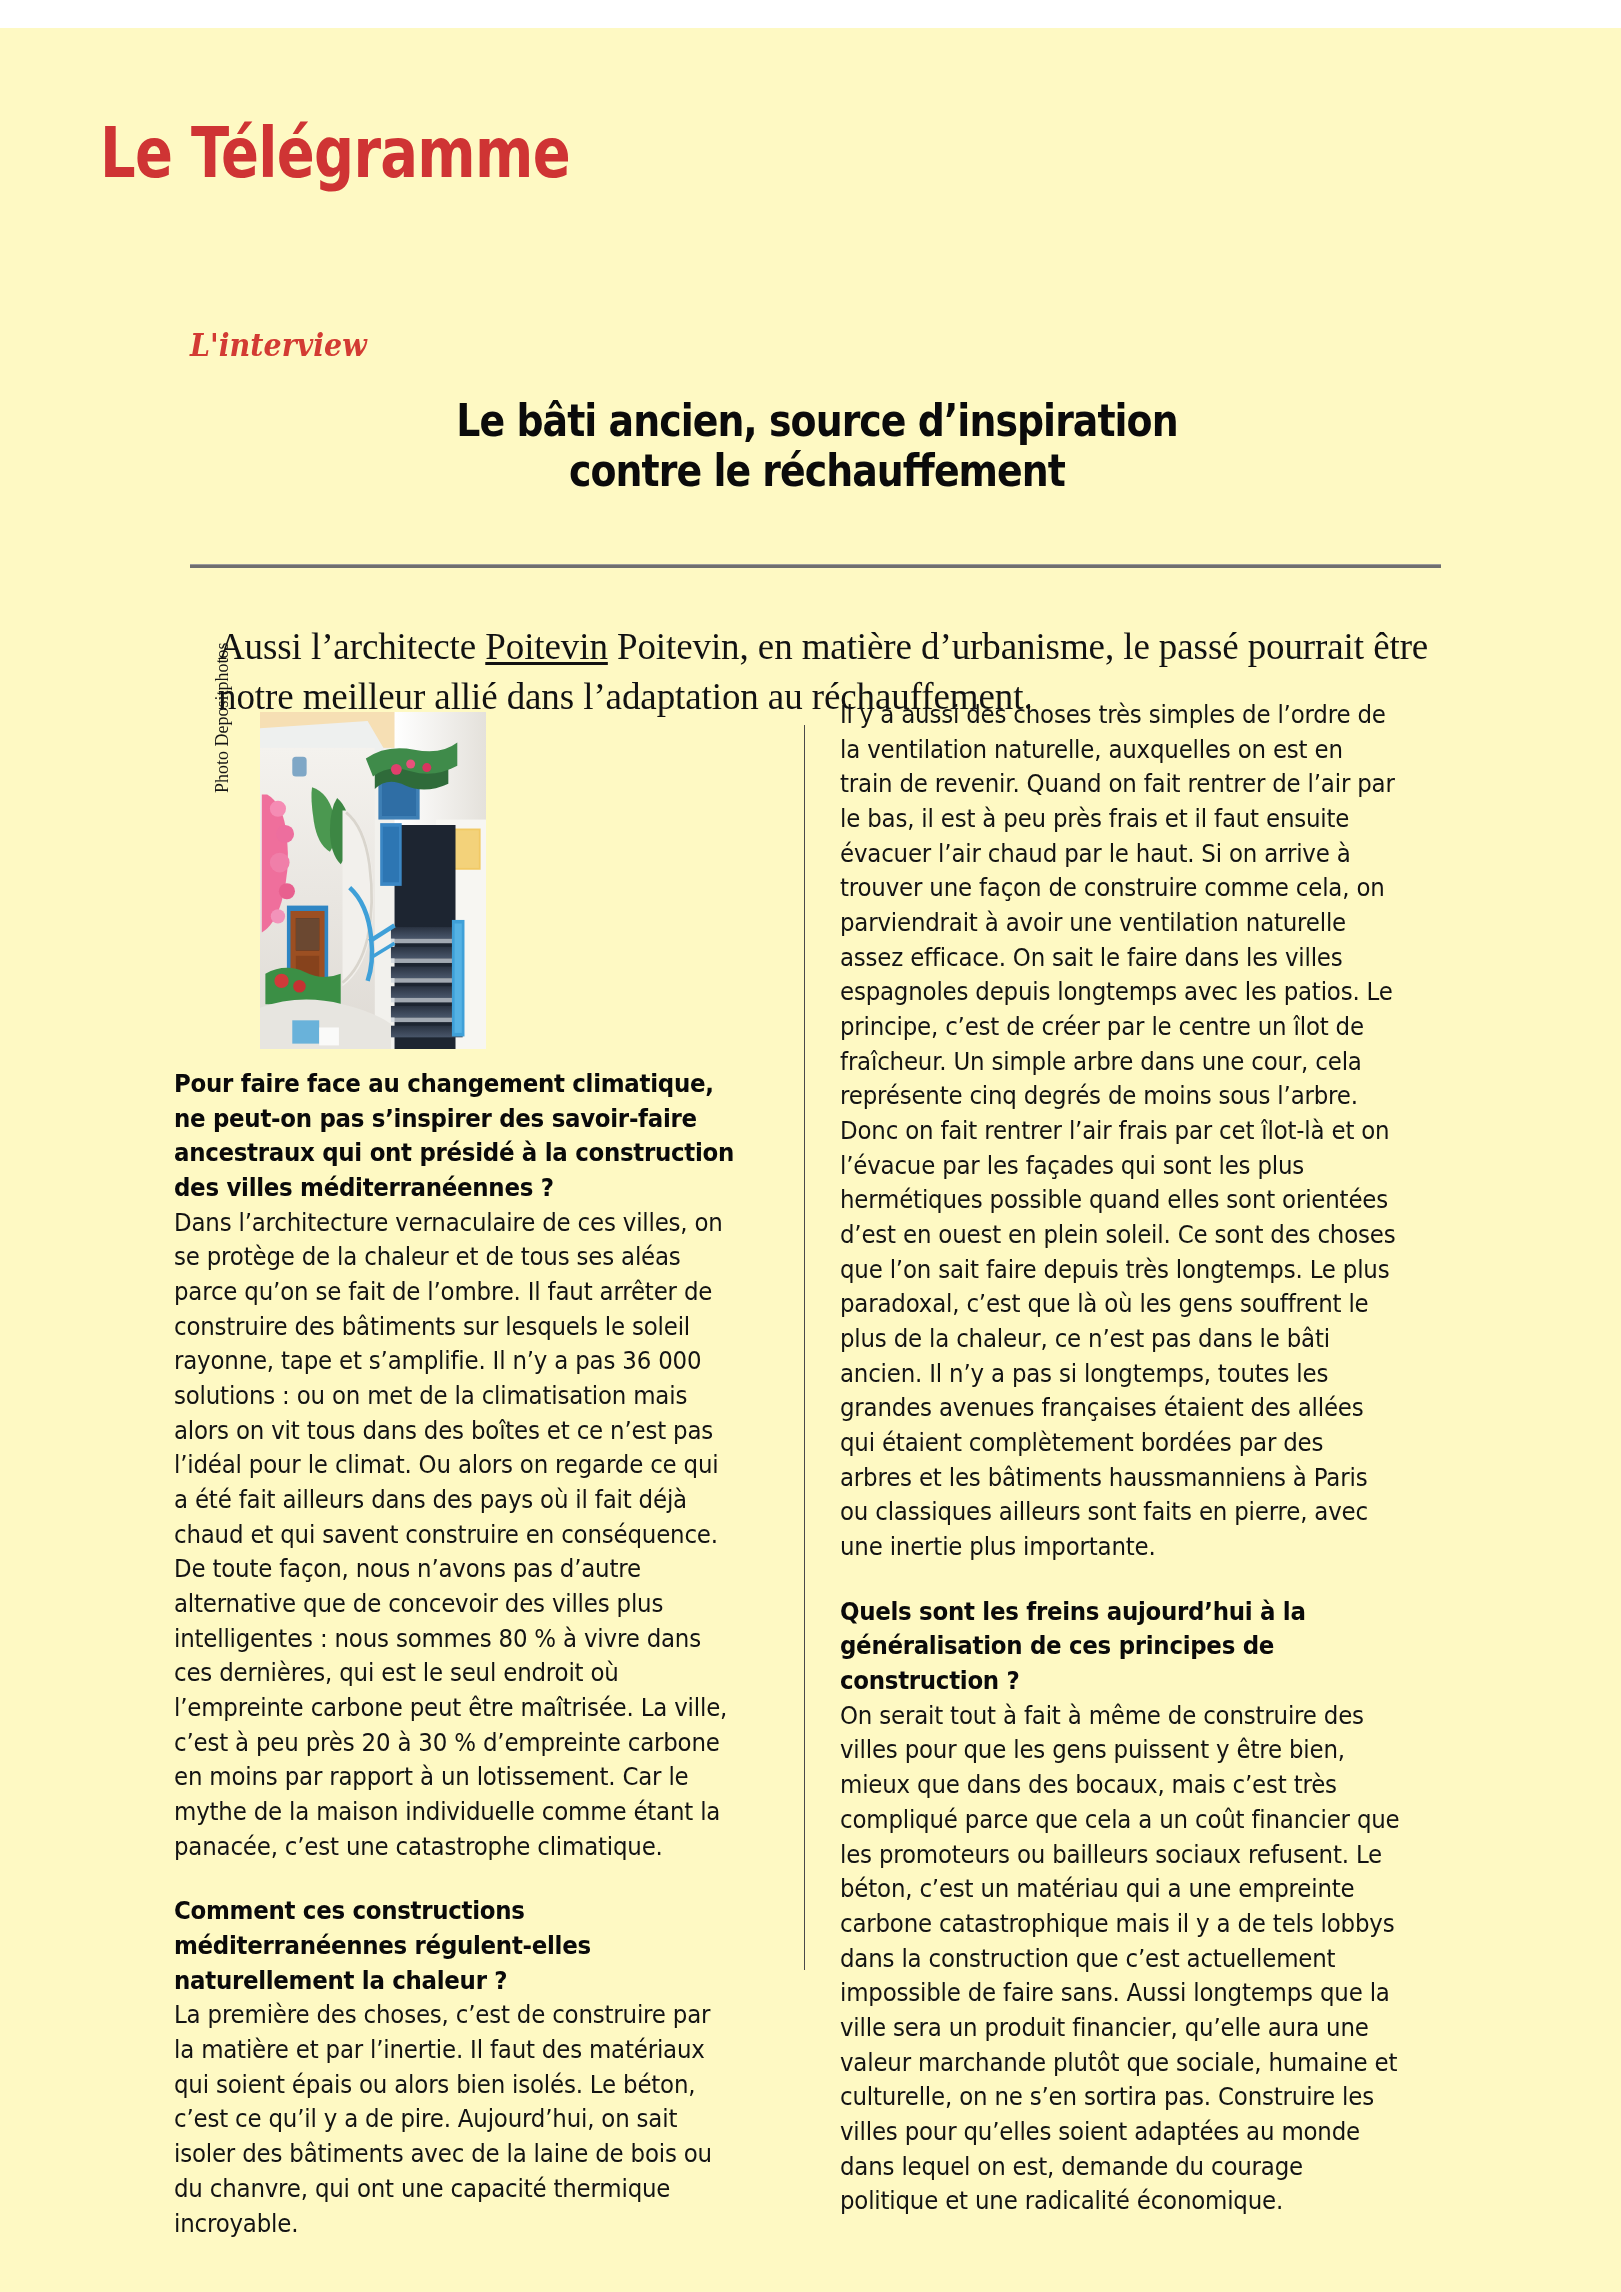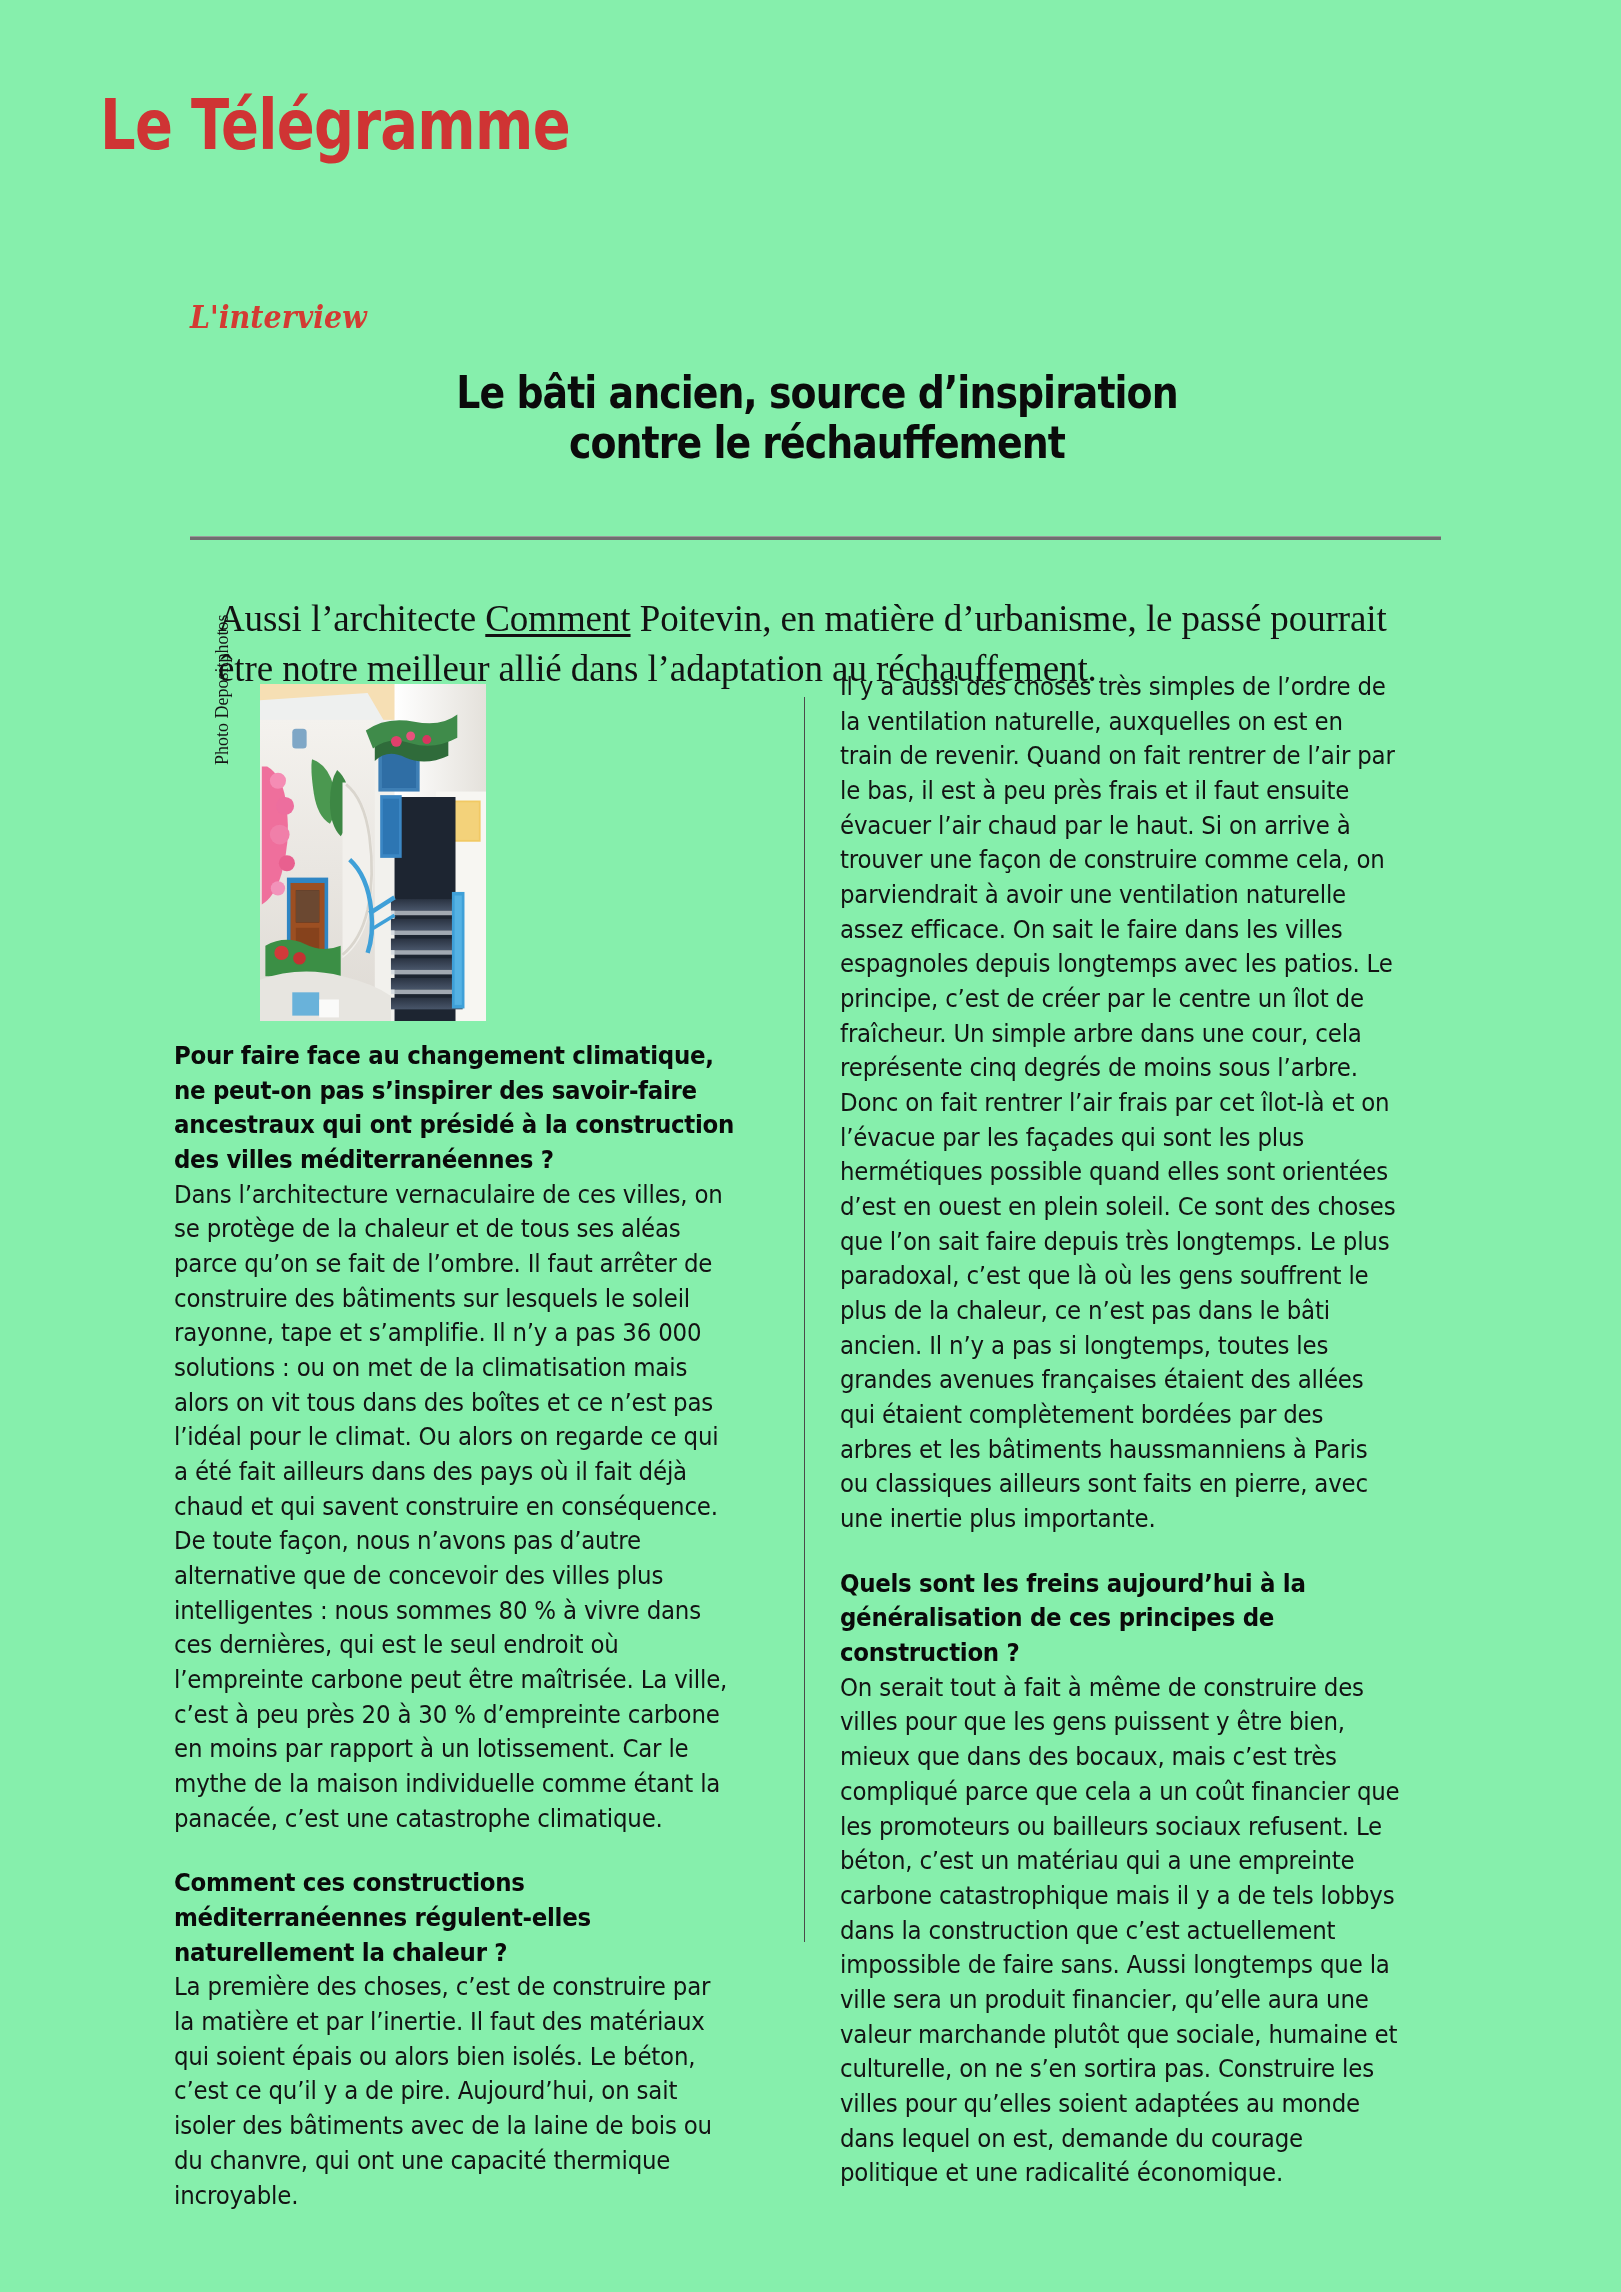--- a/index.html
+++ b/index.html
@@ -14,21 +14,22 @@
     height: 2293px;
     position: relative;
     overflow: hidden;
     font-family: "Liberation Sans", sans-serif;
     color: #111111;
   }
 
   .page {
     position: absolute;
     inset: 0;
-    background: #86efac;
+    background: #fef9c3;
+    margin-top: 28px;
   }
 
   
   .masthead {
     position: absolute;
     left: 100px;
     top: 90px;
     font-family: "DejaVu Sans", sans-serif;
     font-weight: 700;
     font-size: 70px;
@@ -184,21 +185,21 @@
 
   <div class="kicker">L'interview</div>
 
   <h1 class="headline">
     <span class="hl-line">Le bâti ancien, source d’inspiration</span>
     <span class="hl-line">contre le réchauffement</span>
   </h1>
 
   <div class="top-rule"></div>
 
-  <p class="standfirst"><span>Aussi l’architecte </span><span class="u">Comment</span><span> Poitevin, en matière d’urbanisme, le passé pourrait être notre meilleur allié dans l’adaptation au réchauffement.</span></p>
+  <p class="standfirst"><span>Aussi l’architecte </span><span class="u">Poitevin</span><span> Poitevin, en matière d’urbanisme, le passé pourrait être notre meilleur allié dans l’adaptation au réchauffement.</span></p>
 
   <div class="col-divider"></div>
 
   <figure class="figure">
     <figcaption class="photo-credit">Photo Depositphotos</figcaption>
     <div class="photo">
       <svg viewBox="0 0 252 376" width="226" height="337" preserveAspectRatio="none">
         <defs>
           <linearGradient id="wallL" x1="0" y1="0" x2="0" y2="1">
             <stop offset="0" stop-color="#f4f2ee"></stop>

